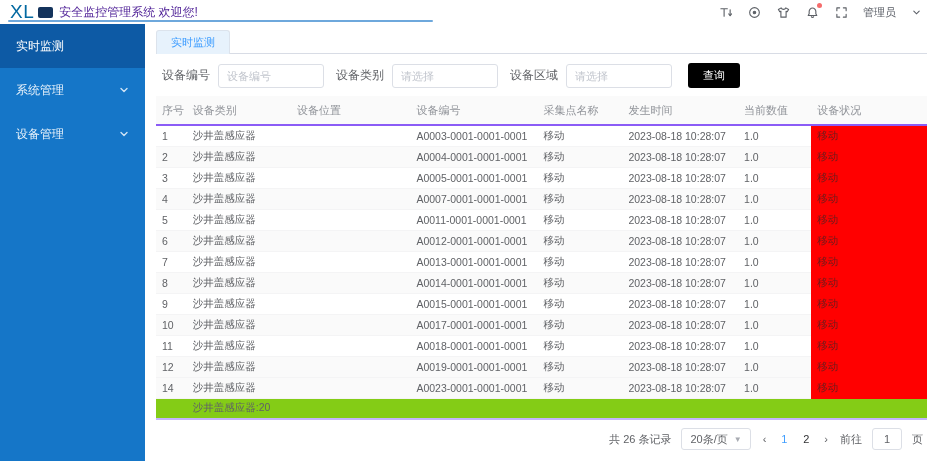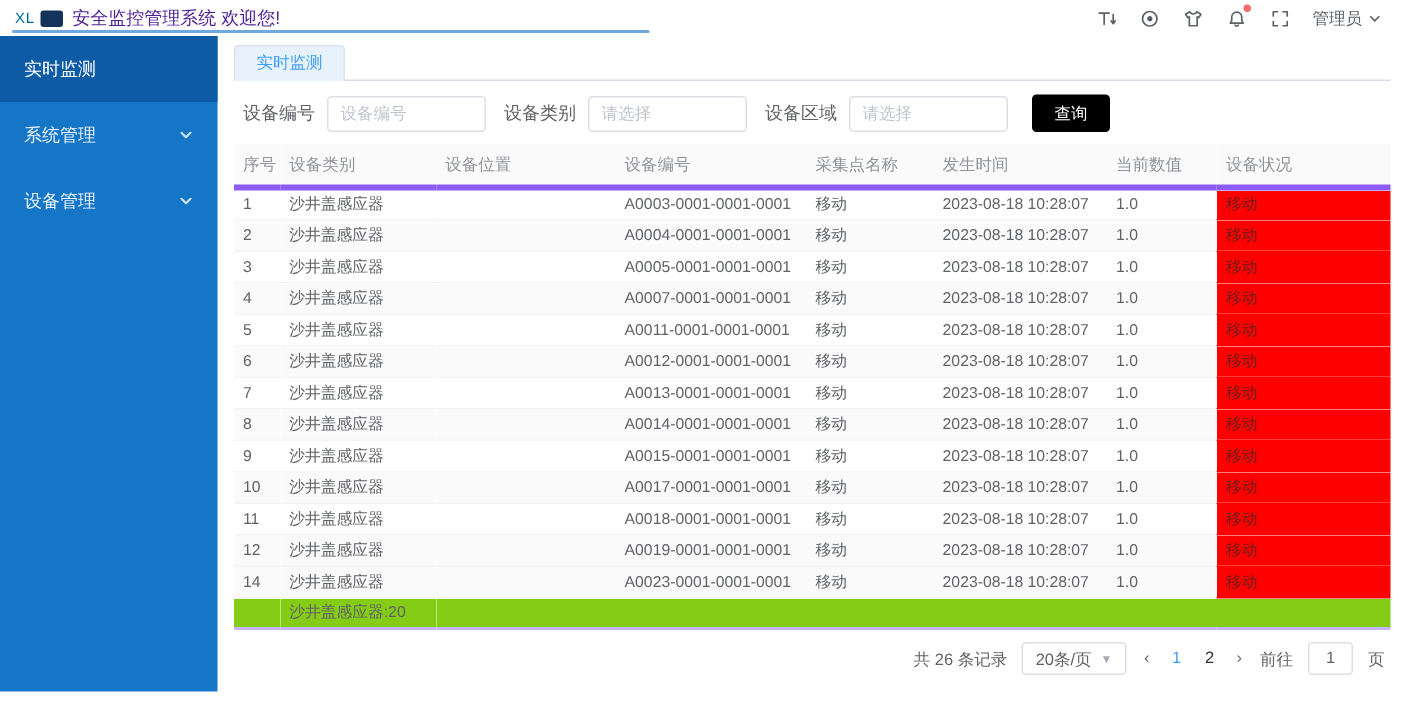--- a/index.html
+++ b/index.html
@@ -18,39 +18,39 @@
     align-items: center;
     justify-content: space-between;
     padding: 0 14px 0 10px;
     background: #ffffff;
     position: relative;
   }
   .brand { display: flex; align-items: center; gap: 4px; }
   .brand-x {
     color: #0369a1;
     font-weight: normal;
-    font-size: 10px;
+    font-size: 19px;
     letter-spacing: 0.5px;
   }
   .logo-mark {
     width: 15px; height: 11px;
     background: #14335c;
     border-radius: 2px;
     display: inline-block;
   }
   .brand-title { color: #4c1d95; font-size: 12px; margin-left: 2px; }
   .header-right { display: flex; align-items: center; gap: 15px; }
   .hdr-icon { width: 14px; height: 14px; display: inline-flex; align-items: center; justify-content: center; cursor: pointer; position: relative; color: #5c6066; }
   .hdr-icon svg { width: 13px; height: 13px; stroke: #5c6066; fill: none; stroke-width: 1.2; stroke-linecap: round; stroke-linejoin: round; }
   .badge-dot {
     position: absolute; top: -2px; right: -3px;
     width: 5px; height: 5px; border-radius: 50%;
     background: #f56c6c;
   }
-  .user-box { display: flex; align-items: center; gap: 4px; font-size: 11px; color: #5a5e66; cursor: pointer; }
+  .user-box { display: flex; align-items: center; gap: 16px; font-size: 11px; color: #5a5e66; cursor: pointer; }
   .progress-bar {
     position: absolute; left: 8px; top: 20px;
     width: 425px; height: 2px;
     background: #6ea8dc; border-radius: 2px;
   }
 
   
   .layout { display: flex; height: 437px; }
   .sidebar {
     width: 145px;
@@ -115,21 +115,21 @@
   }
 
   
   table { width: 100%; border-collapse: collapse; table-layout: fixed; }
   th {
     height: 29px;
     font-size: 11px; font-weight: normal;
     color: #909399; text-align: left;
     padding: 0 6px;
     background: #fafafa;
-    border-bottom: 4px solid #8b5cf6;
+    border-bottom: 2px solid #8b5cf6;
     white-space: nowrap; overflow: hidden; margin-left: 23px;
   }
   td {
     height: 21px;
     font-size: 10.5px;
     color: #606266;
     padding: 0 6px;
     border-bottom: 1px solid #f4f4f5;
     white-space: nowrap; overflow: hidden;
   }

